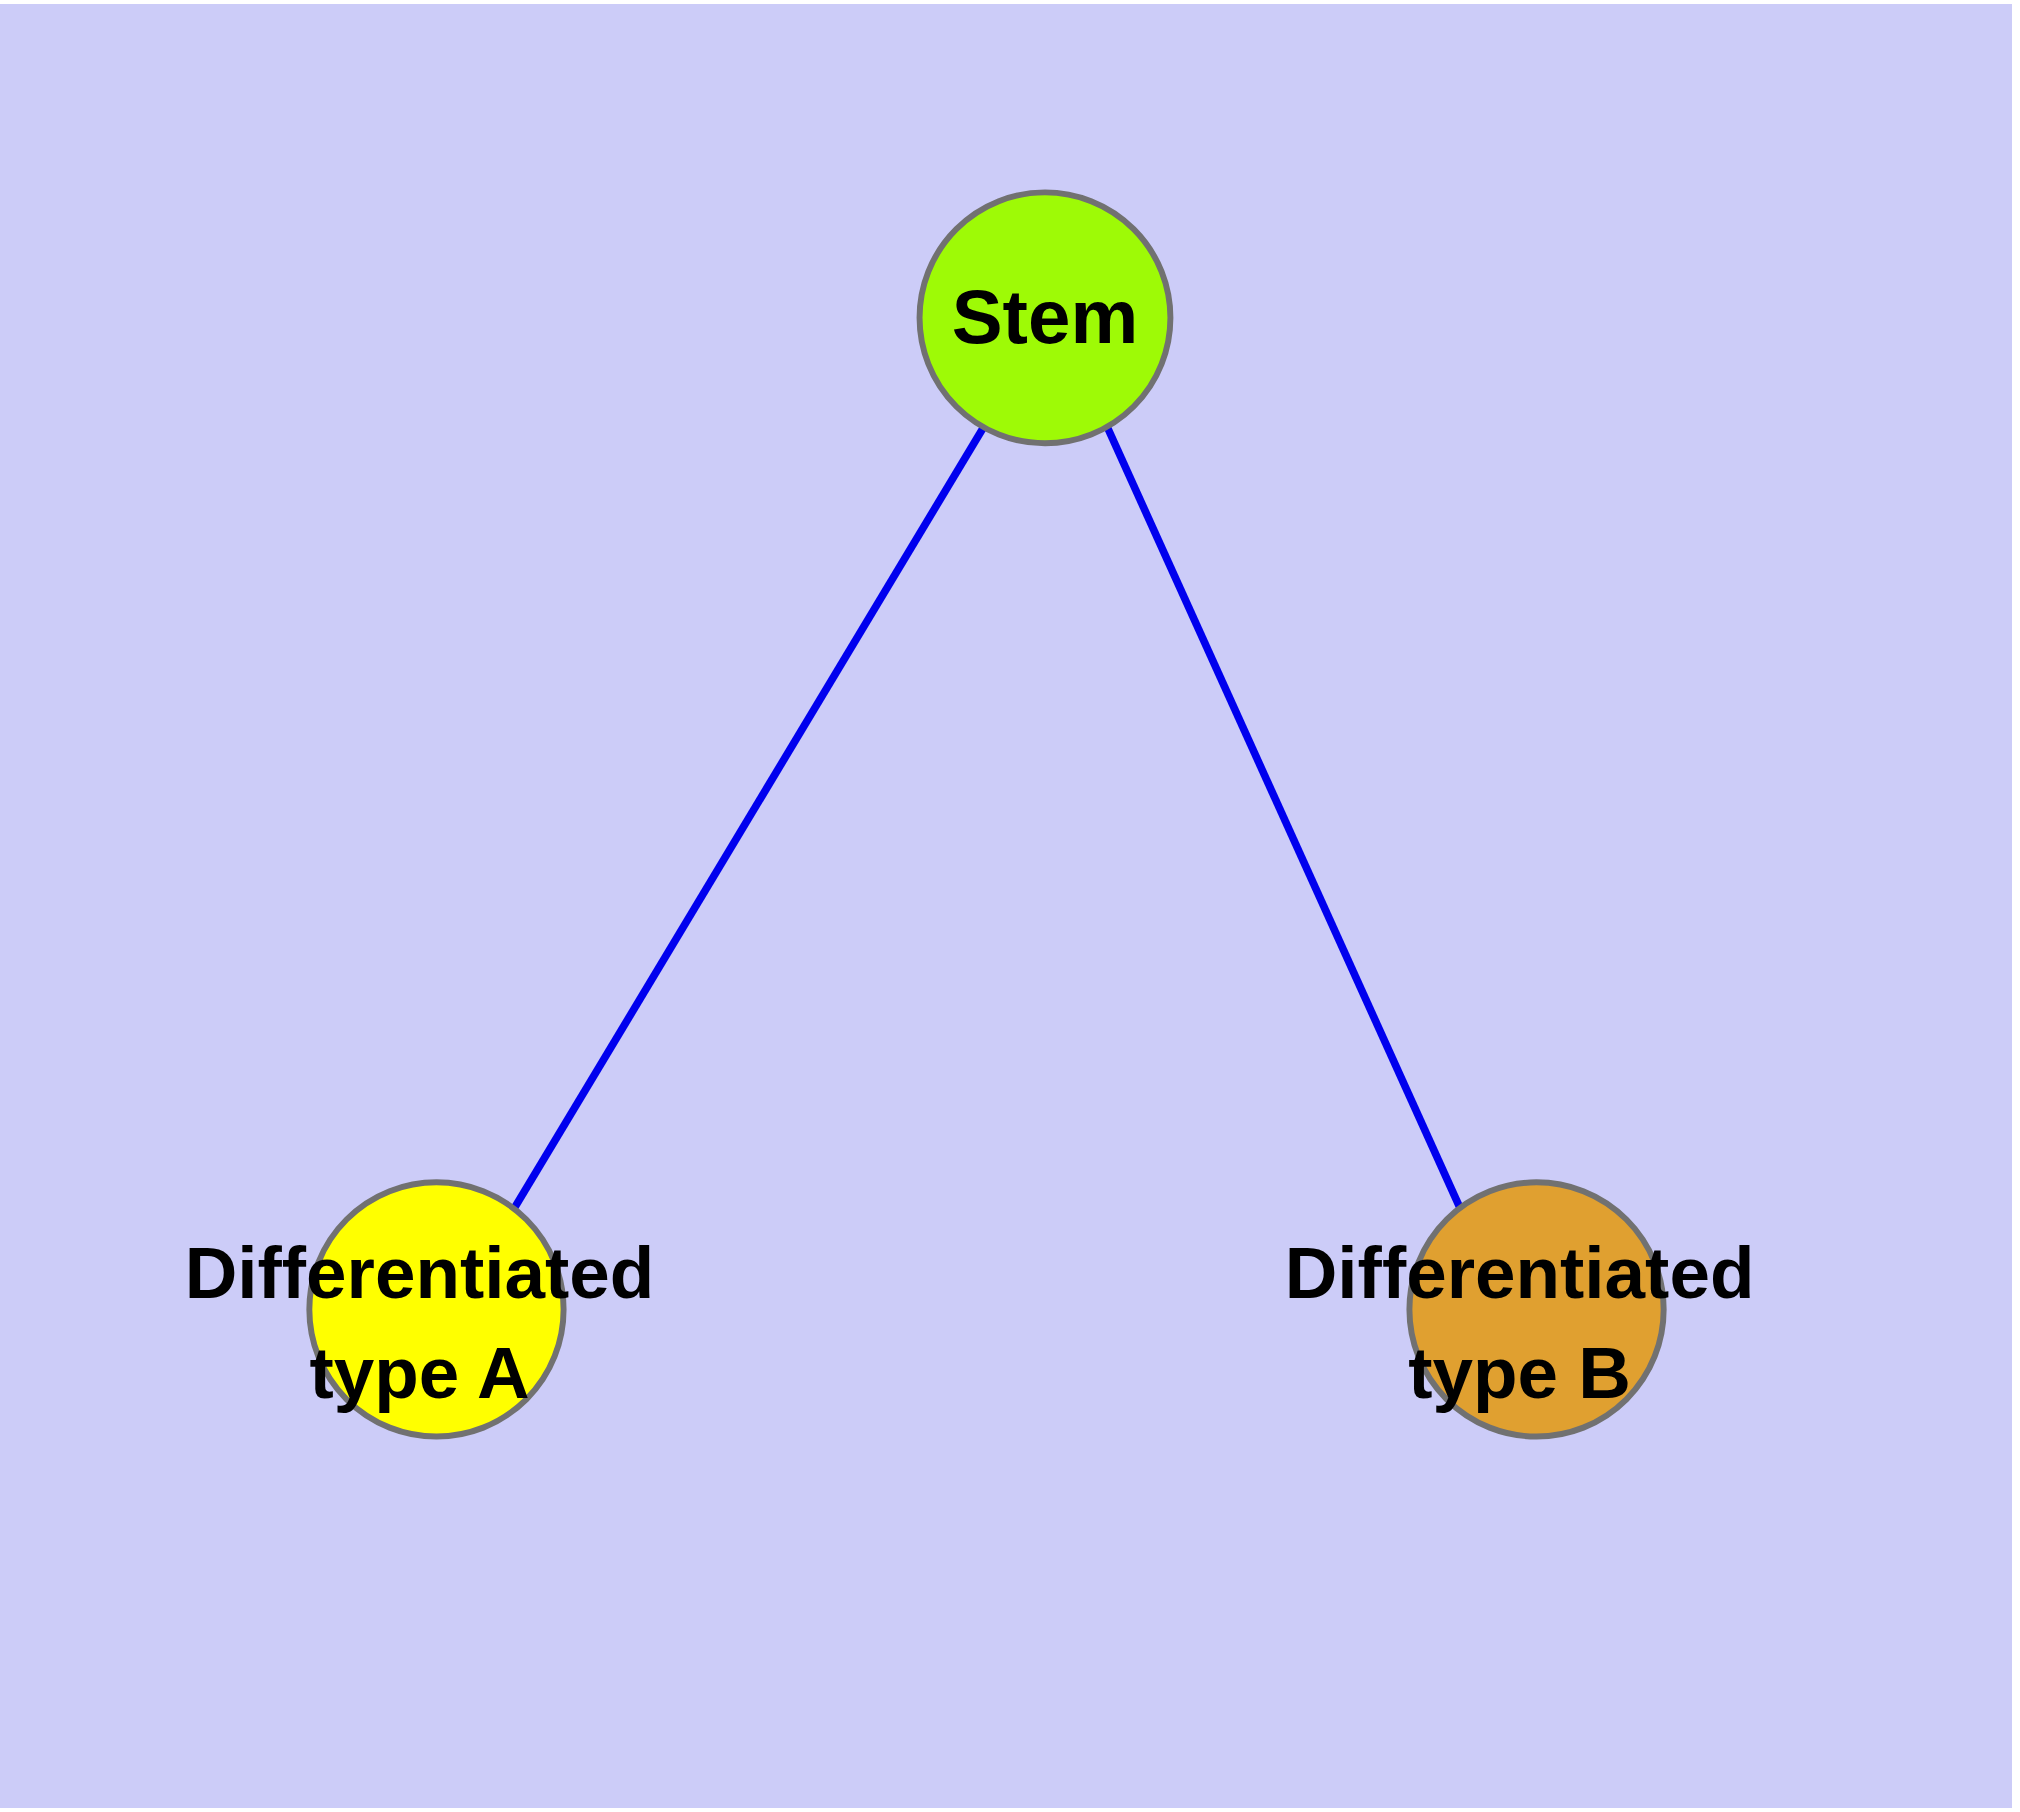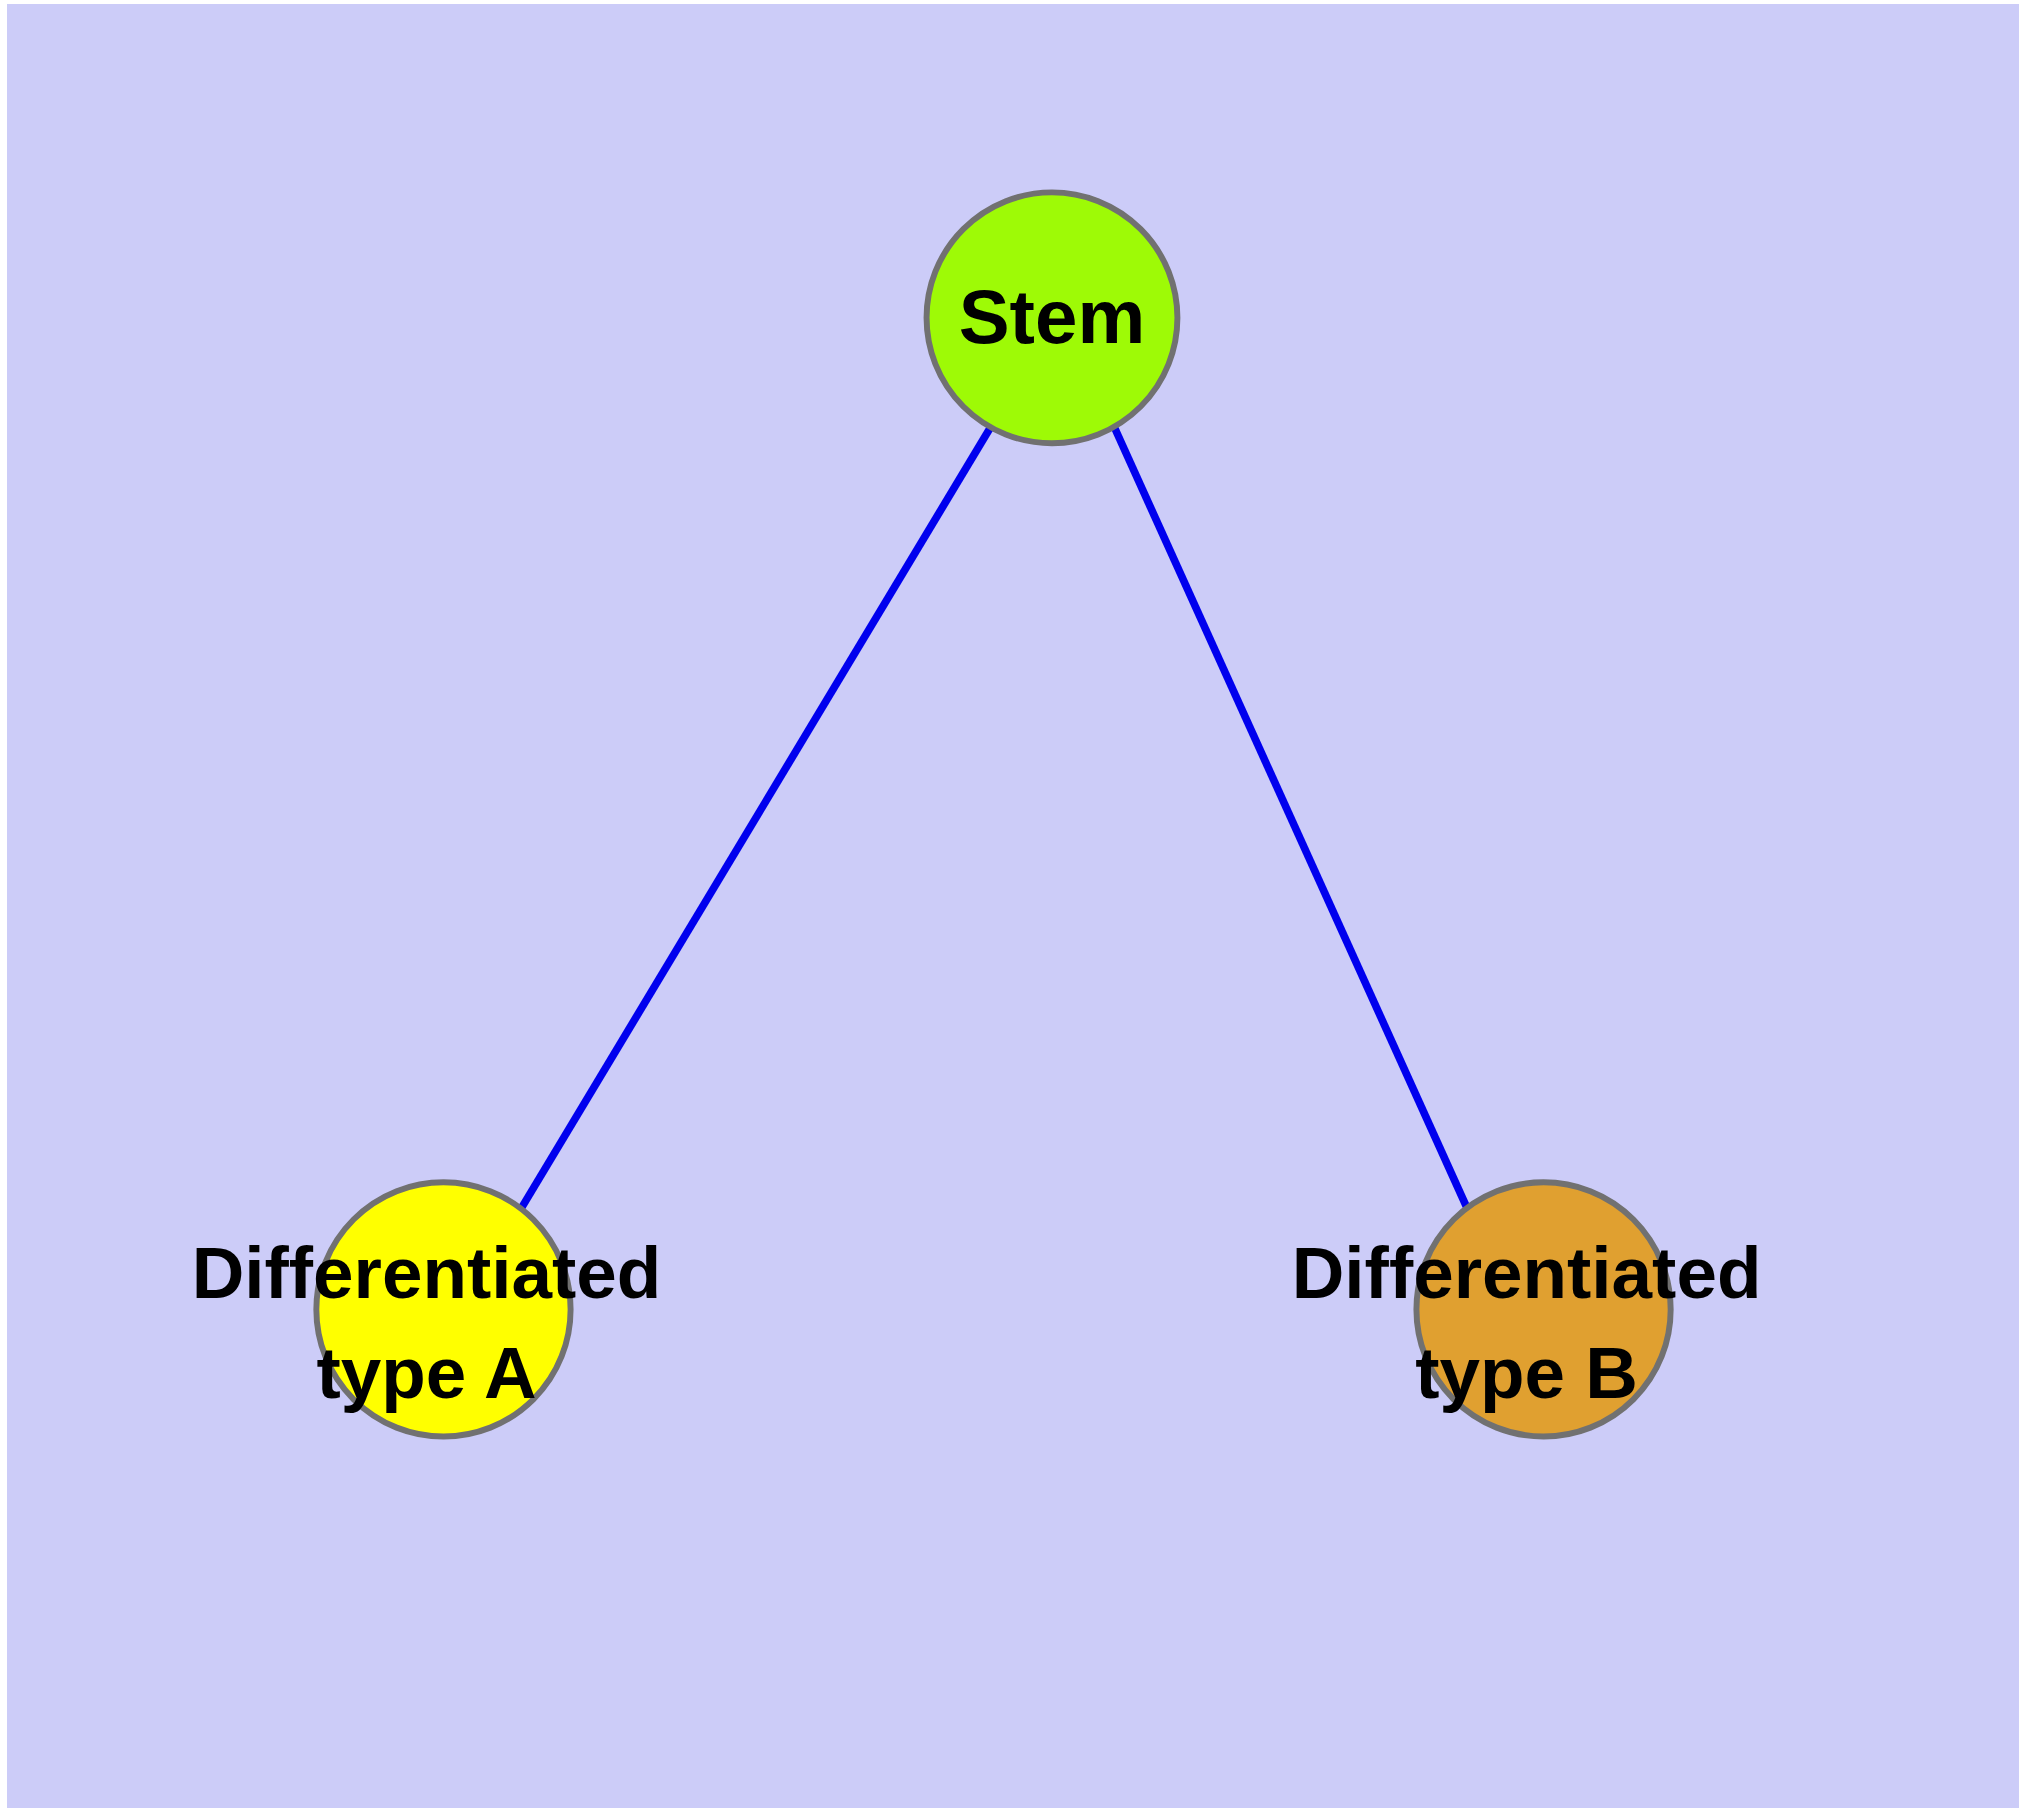--- a/index.html
+++ b/index.html
@@ -8,21 +8,21 @@
     background: #ffffff;
   }
   body {
     width: 2021px;
     height: 1812px;
     overflow: hidden;
     font-family: "Liberation Sans", sans-serif;
   }
   #canvas {
     position: absolute;
-    left: 7px;
+    left: 0;
     top: 4.2px;
     width: 2012px;
     height: 1804px;
     background: #ccccf8;
   }
   #graph-svg {
     position: absolute;
     left: 0;
     top: 0;
     width: 2012px;

